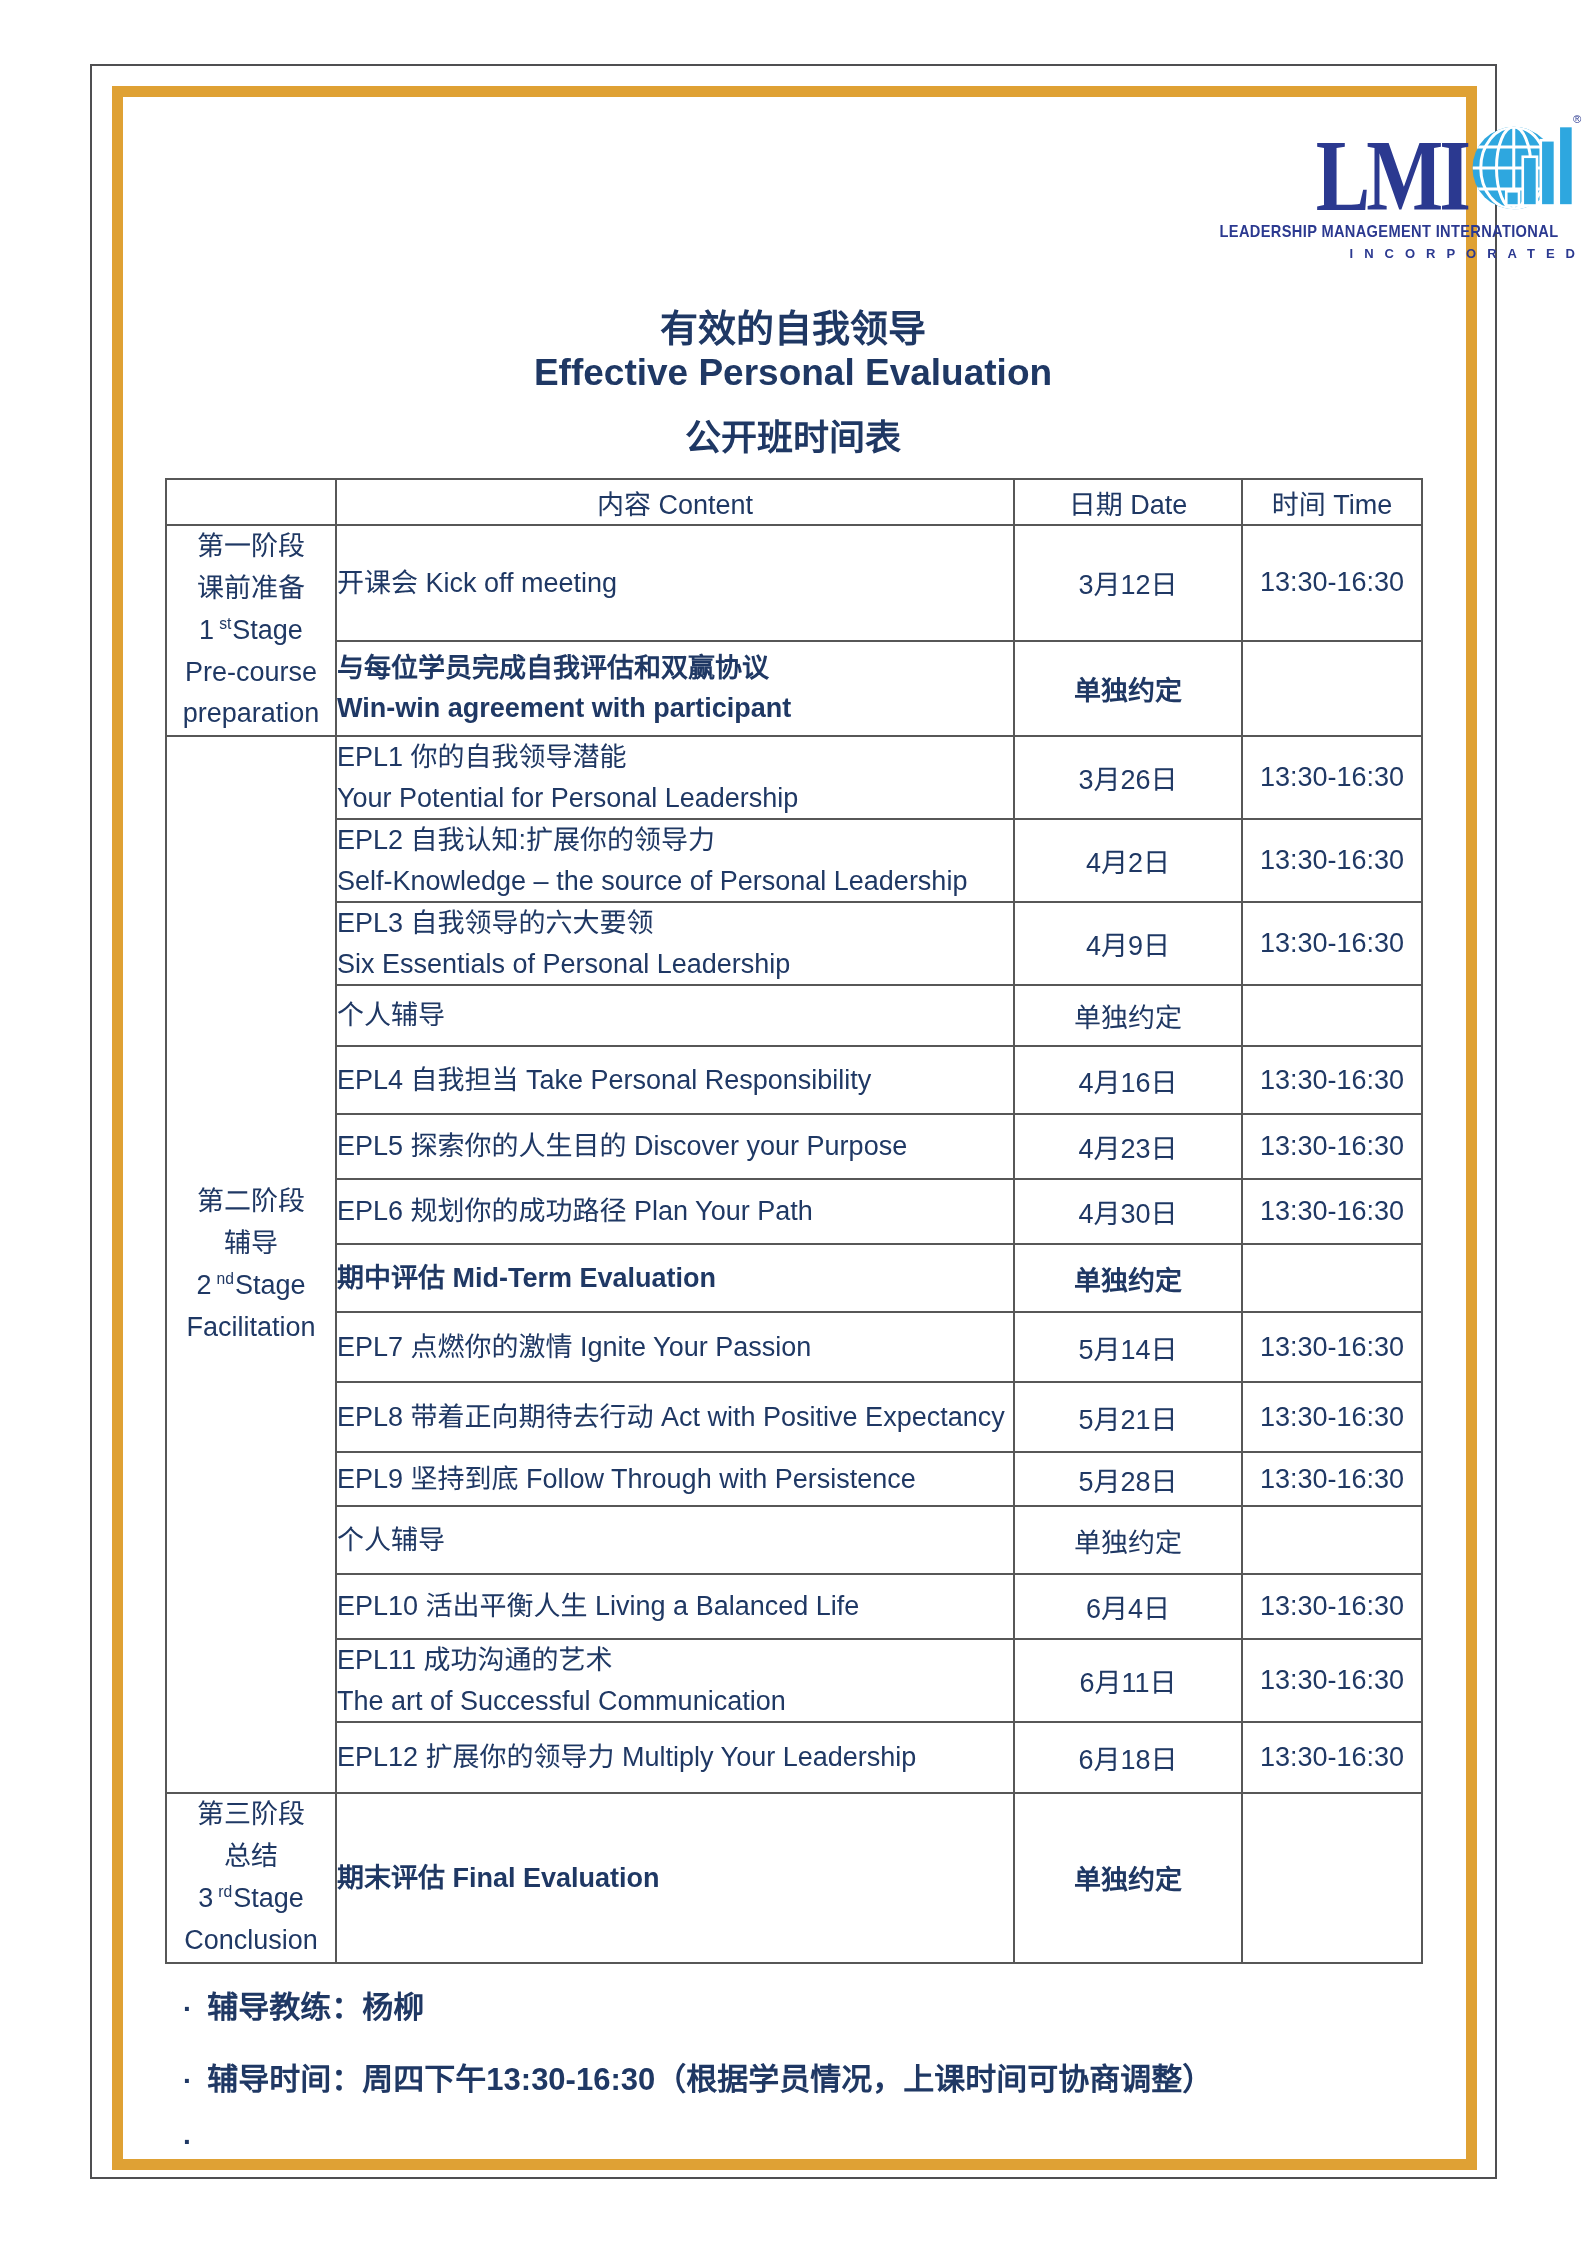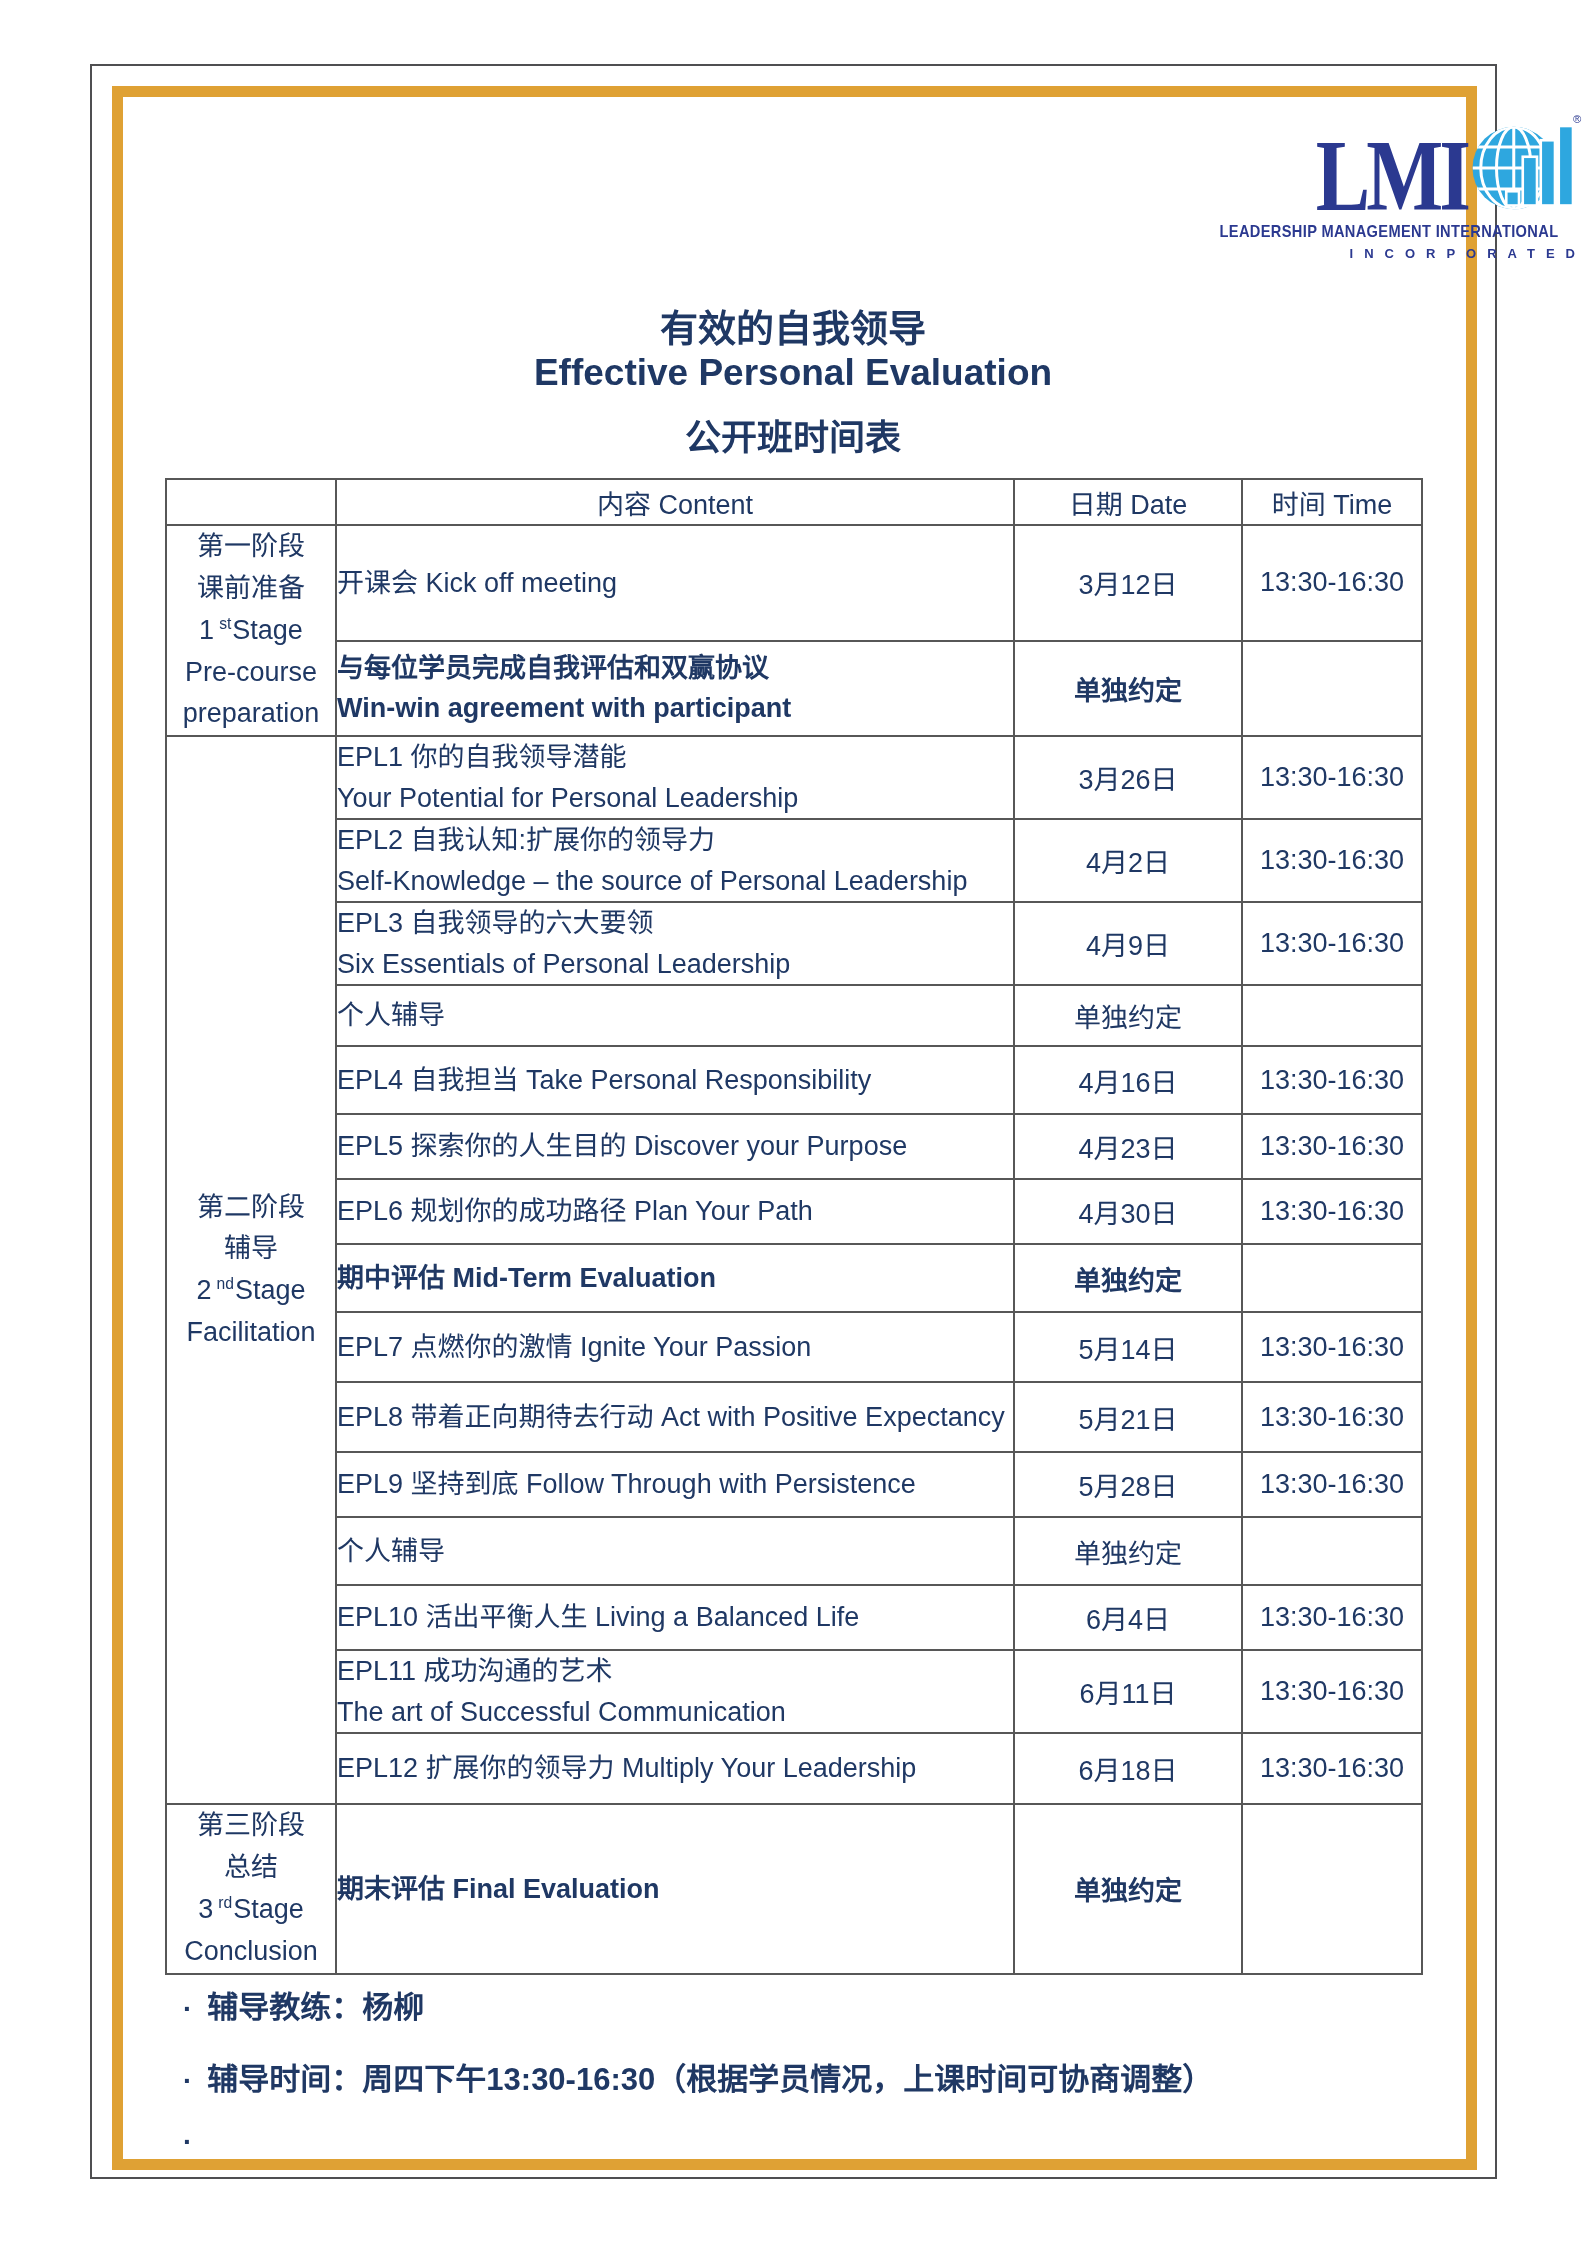--- a/index.html
+++ b/index.html
@@ -226,21 +226,21 @@
         <td class="date-cell">5月14日</td>
         <td class="time-cell">13:30-16:30</td>
       </tr>
       <tr style="height: 70px;">
         <td class="content-cell">
           <div>EPL8 带着正向期待去行动 Act with Positive Expectancy</div>
         </td>
         <td class="date-cell">5月21日</td>
         <td class="time-cell">13:30-16:30</td>
       </tr>
-      <tr style="height: 65px;">
+      <tr style="height: 54px;">
         <td class="content-cell">
           <div>EPL9 坚持到底 Follow Through with Persistence</div>
         </td>
         <td class="date-cell">5月28日</td>
         <td class="time-cell">13:30-16:30</td>
       </tr>
       <tr style="height: 68px;">
         <td class="content-cell">
           <div>个人辅导</div>
         </td>

